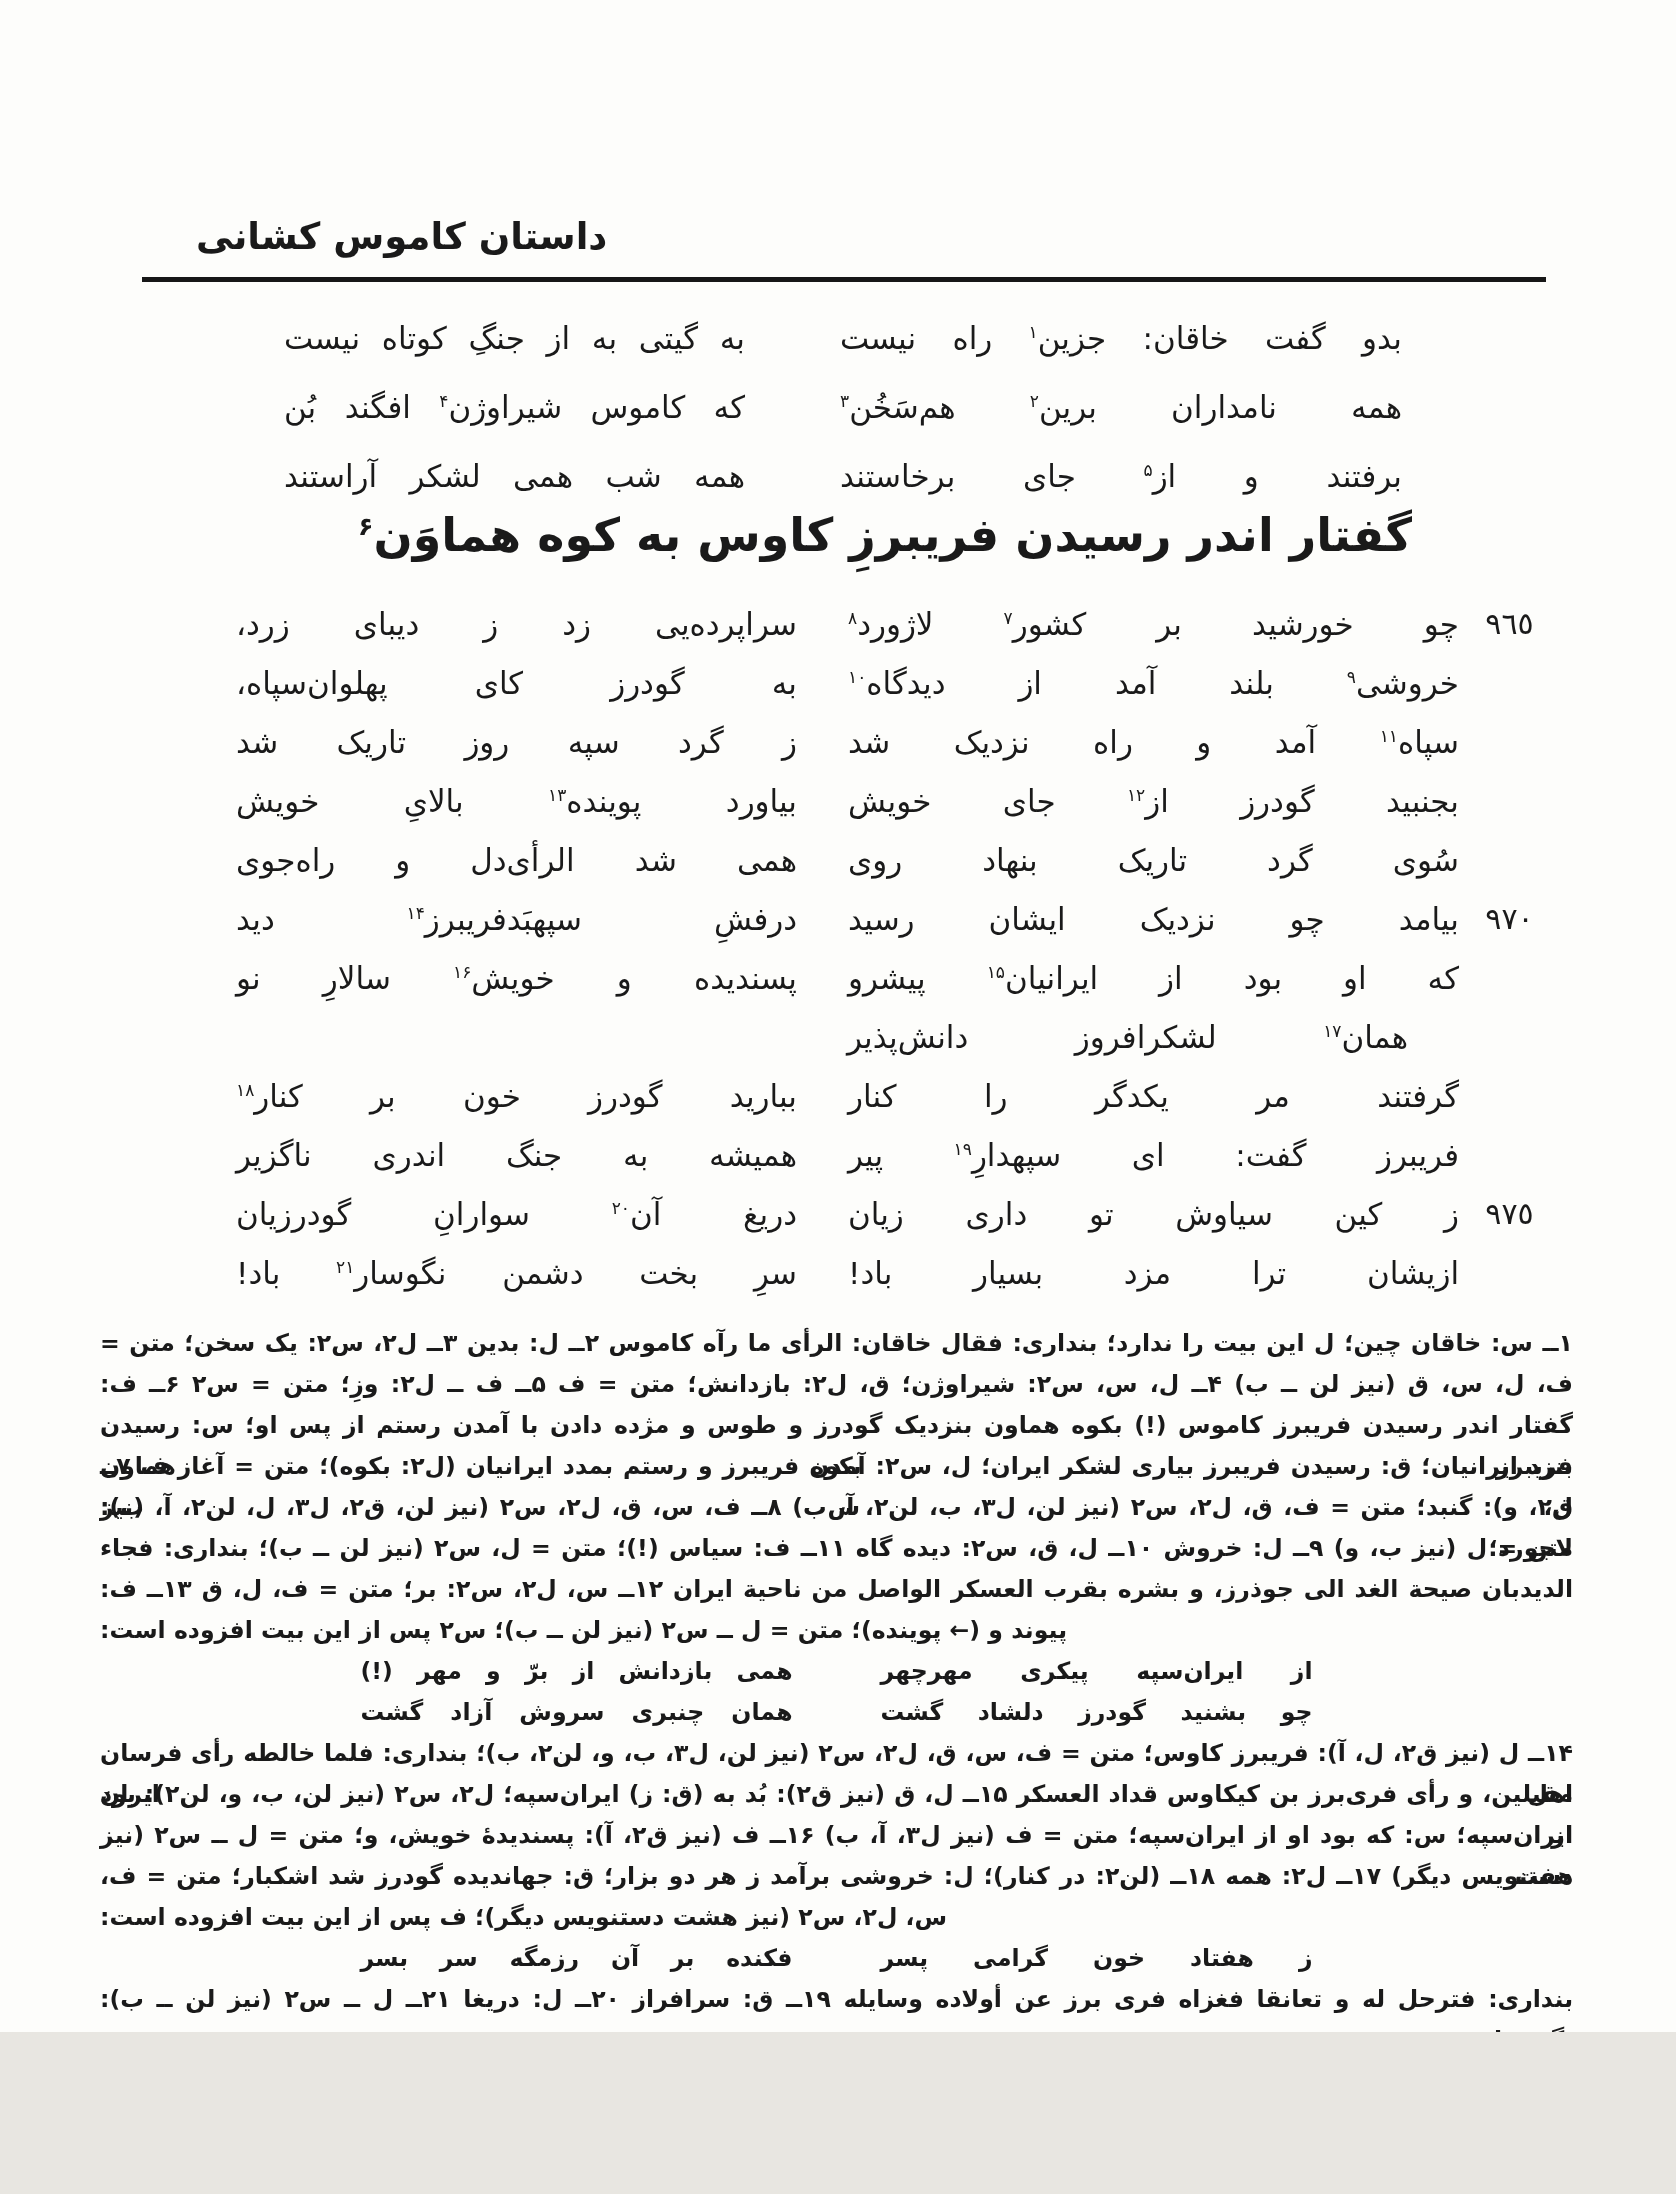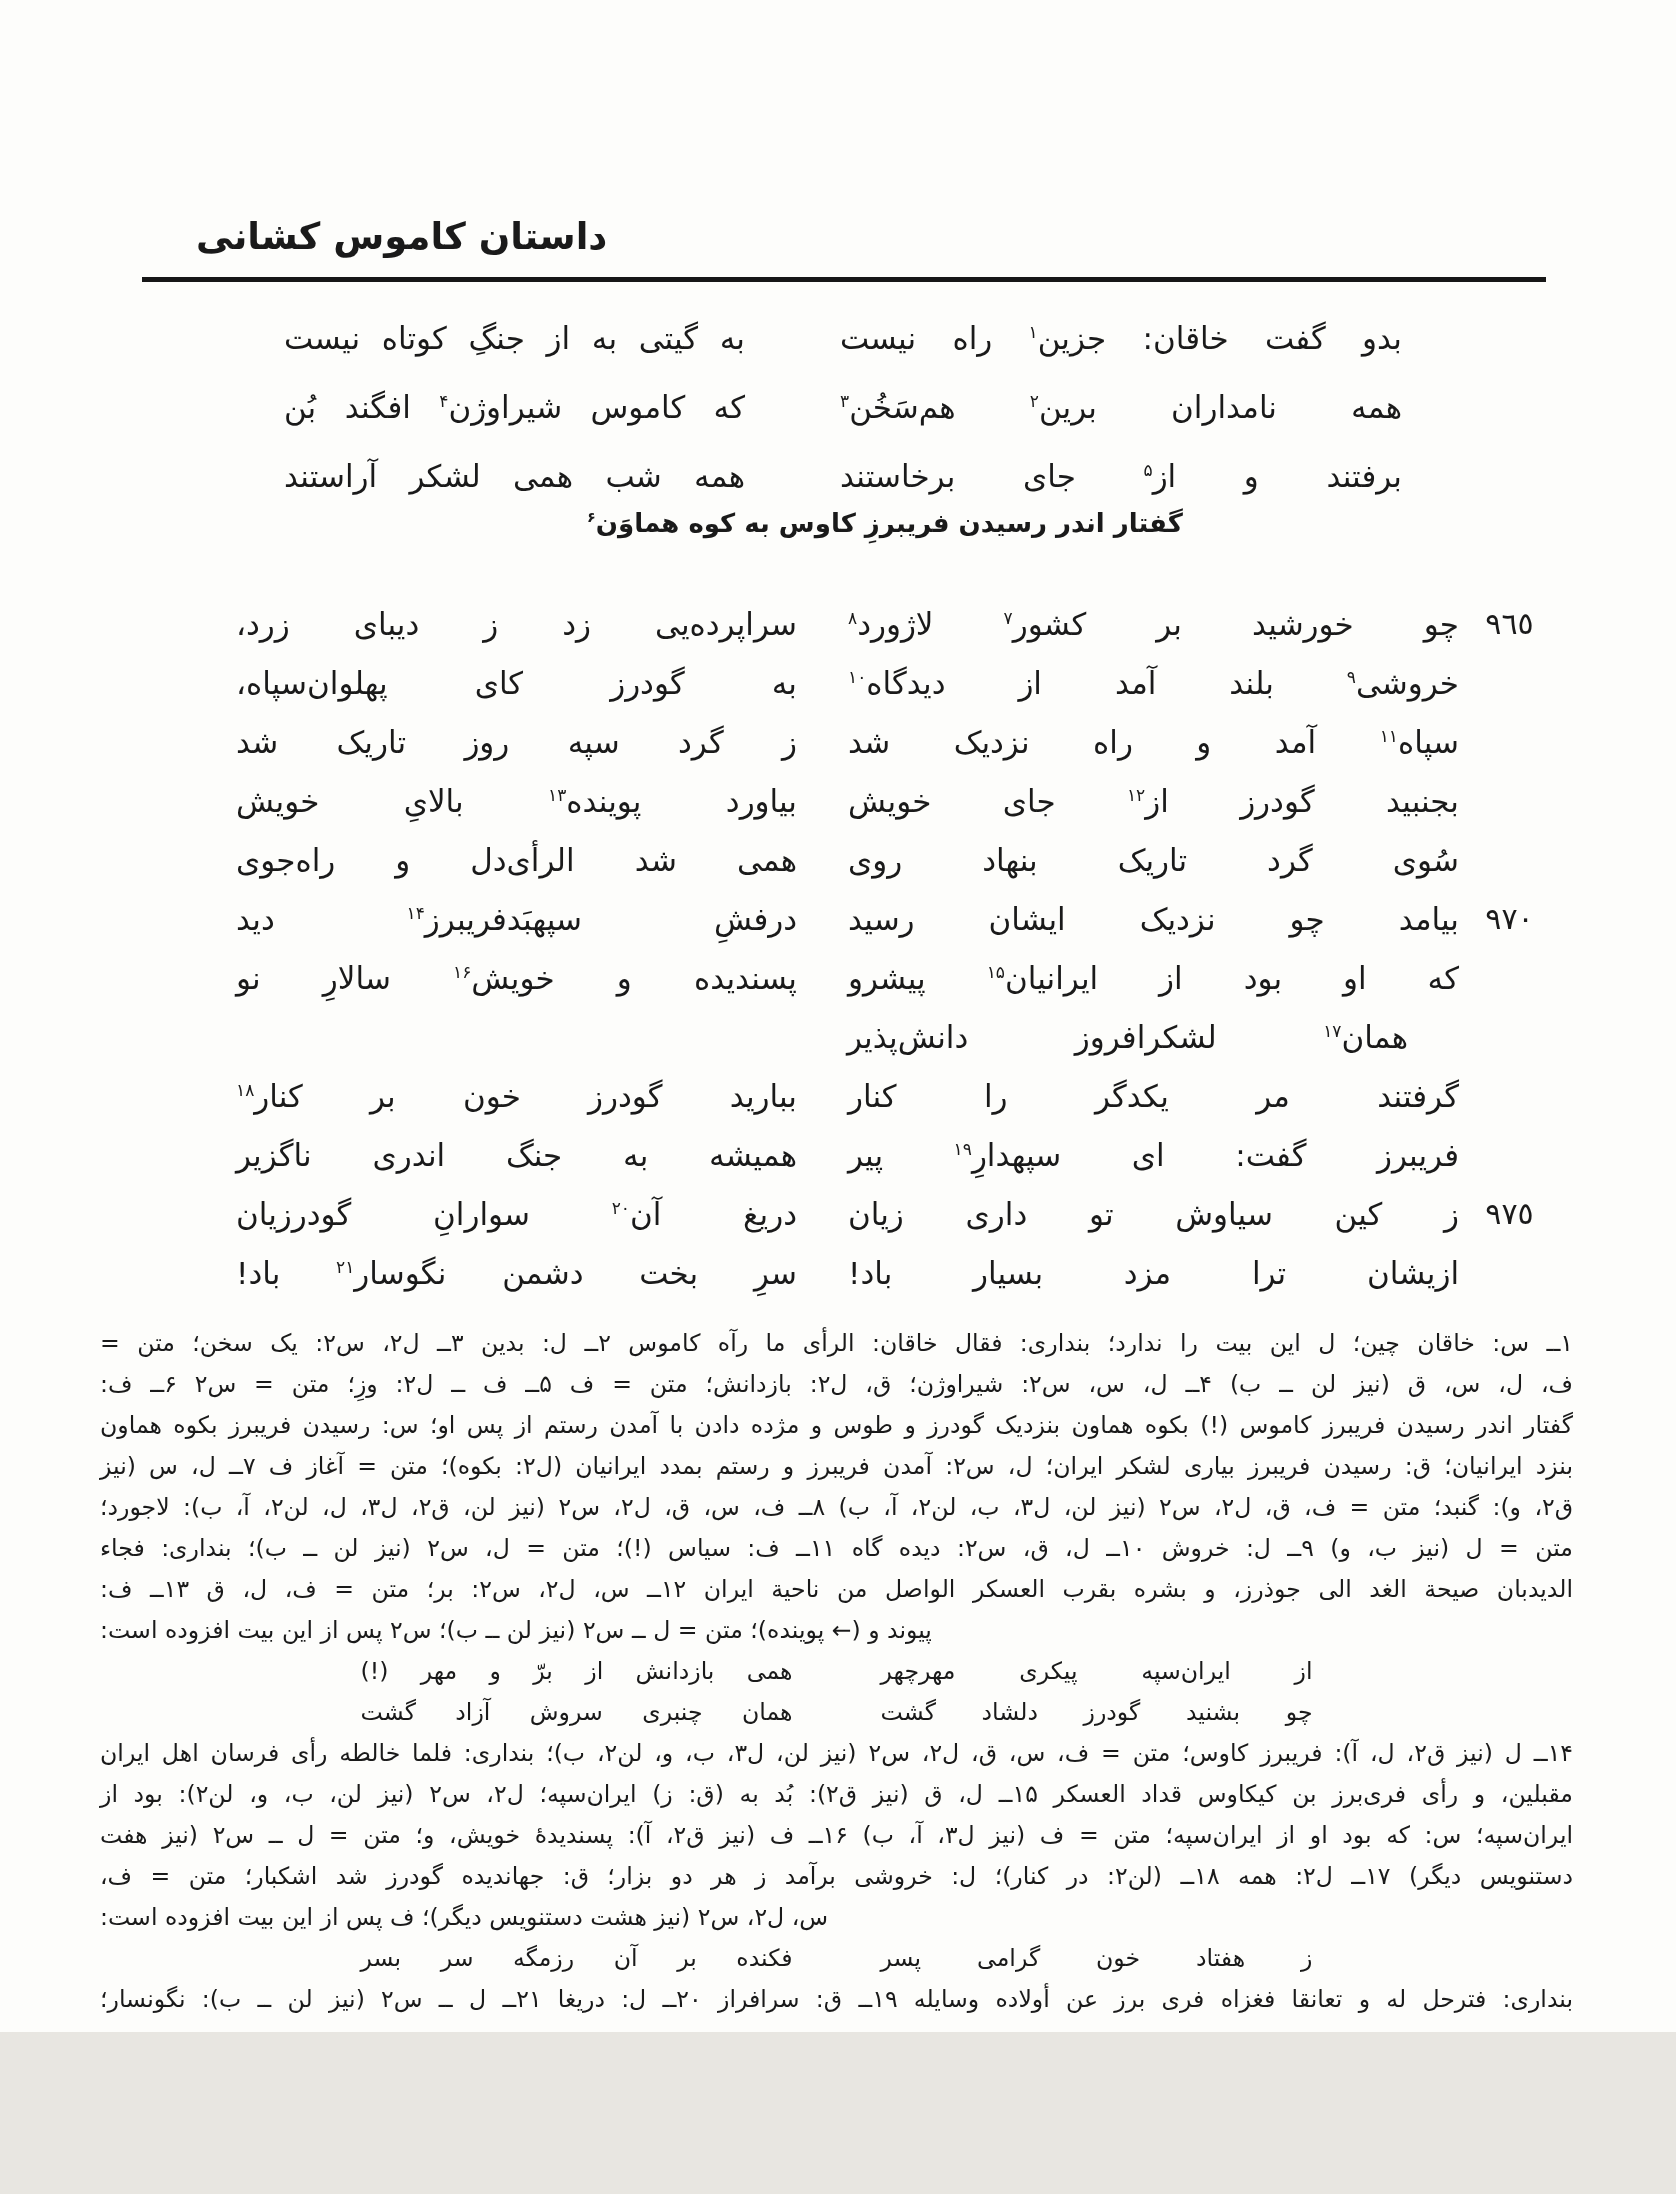--- a/index.html
+++ b/index.html
@@ -31,34 +31,34 @@
   .intro{position:absolute;top:303px;right:274px;width:1118px;}
   .c-row{display:flex;justify-content:space-between;align-items:center;height:69px;}
   .hemi{font-size:31px;white-space:nowrap;}
   .hemi.r{width:562px;}
   .hemi.l{width:461px;}
   .j{text-align:justify;text-align-last:justify;text-justify:inter-word;white-space:normal;}
 
   
   .section-heading{
     position:absolute;top:508px;left:95px;right:0;
-    text-align:center;font-size:26px;font-weight:700;
+    text-align:center;font-size:46px;font-weight:700;
   }
 
   
   .verses{position:absolute;top:594px;right:116px;width:1326px;}
   .v-row{display:flex;align-items:center;height:59px;}
   .v-num{width:101px;font-size:30px;text-align:center;flex:0 0 auto;}
   .v-hemi{font-size:31px;}
   .v-hemi.vr{width:611px;flex:0 0 auto;}
   .v-gap{width:51px;flex:0 0 auto;}
   .v-hemi.vl{width:561px;flex:0 0 auto;}
 
   
-  .footnotes{position:absolute;top:1323px;right:103px;width:1473px;font-size:23.6px;}
+  .footnotes{position:absolute;top:1323px;right:103px;width:1473px;font-size:23.6px;font-weight:bold;}
   .fn-line{height:41px;line-height:41px;white-space:nowrap;}
   .fn-line.full{text-align:justify;text-align-last:justify;text-justify:inter-word;white-space:normal;}
   .fn-line.short{text-align:left;}
   .fn-couplet{height:41px;line-height:41px;display:flex;justify-content:center;gap:88px;}
   .fc-hemi{width:432px;text-align:justify;text-align-last:justify;text-justify:inter-word;}
 
   
   .page-number{
     position:absolute;top:2073px;left:0;right:93px;
     text-align:center;font-size:34px;

